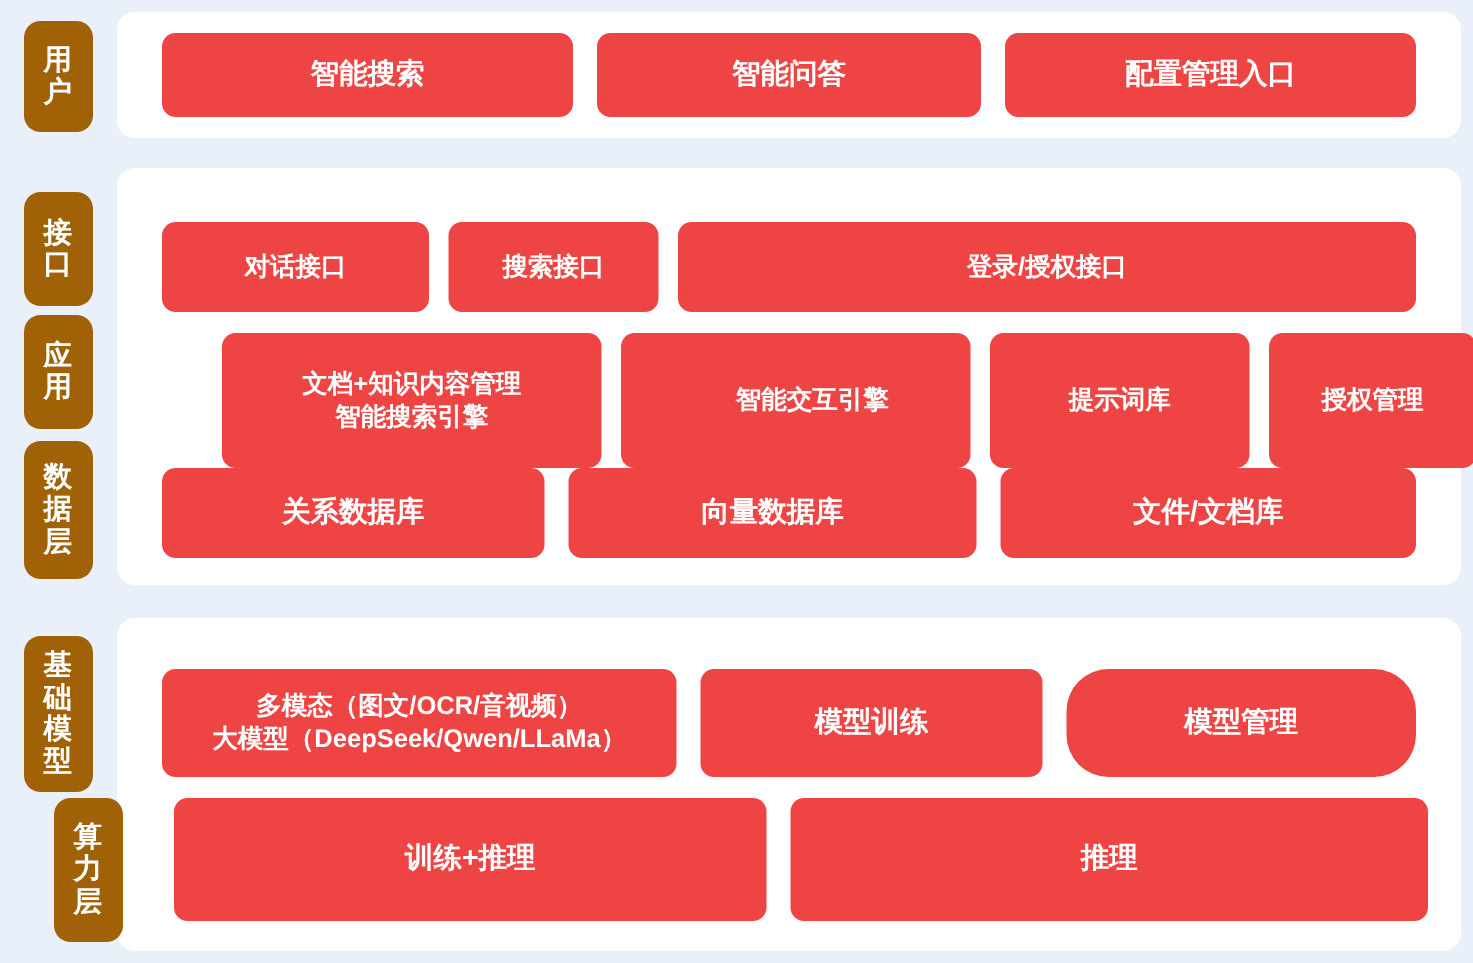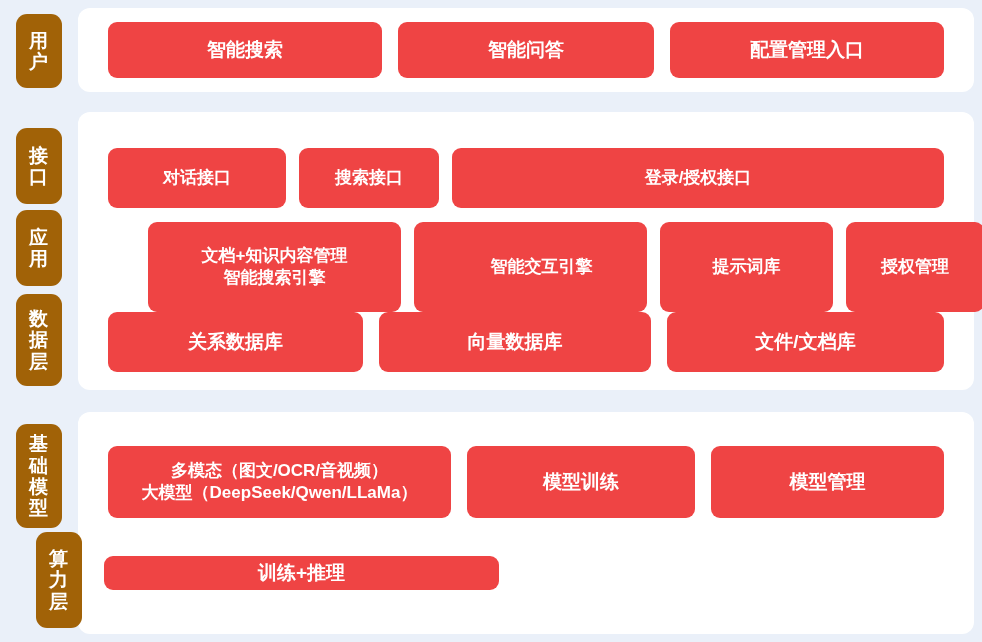--- a/index.html
+++ b/index.html
@@ -82,21 +82,21 @@
   }
   .box.small  { font-size: 17px; }
   .box.multi  { font-size: 17px; line-height: 1.3; }
 
   
   #row-user      { left: 108px; top: 22px;  width: 836px; height: 56px; gap: 16px; }
   #row-interface { left: 108px; top: 148px; width: 836px; height: 60px; gap: 13px; justify-content: flex-end; }
   #row-app       { left: 108px; top: 222px; width: 836px; height: 90px; gap: 13px; margin-left: 40px; }
   #row-data      { left: 108px; top: 312px; width: 836px; height: 60px; gap: 16px; }
   #row-model     { left: 108px; top: 446px; width: 836px; height: 72px; gap: 16px; }
-  #row-compute   { left: 104px; top: 532px; width: 836px; height: 82px; gap: 16px; align-items: center; }
+  #row-compute   { left: 116px; top: 532px; width: 836px; height: 82px; gap: 16px; }
 </style>
 </head>
 <body>
 
 <div id="diagram">
 
   <div class="panel" id="panel-user"></div>
   <div class="layer-tab" id="tab-user">用户</div>
   <div class="row" id="row-user">
     <div class="box" style="flex:0 0 274px;">智能搜索</div>
@@ -132,20 +132,21 @@
 
   <div class="panel" id="panel-infra"></div>
 
   <div class="layer-tab" id="tab-model">基础模型</div>
   <div class="layer-tab" id="tab-compute">算力层</div>
 
   <div class="row" id="row-model">
     <div class="box multi" style="flex:0 0 343px;">多模态（图文/OCR/音视频）
 大模型（DeepSeek/Qwen/LLaMa）</div>
     <div class="box" style="flex:0 0 228px;">模型训练</div>
-    <div class="box" style="flex:1 1 auto;">模型管理</div>
+    <div class="box" style="flex:1 1 auto;border-radius:28px;">模型管理</div>
   </div>
 
   <div class="row" id="row-compute">
     <div class="box" style="flex:0 0 395px;">训练+推理</div>
+    <div class="box" style="flex:1 1 auto;">推理</div>
   </div>
 
 </div>
 
 </body></html>

